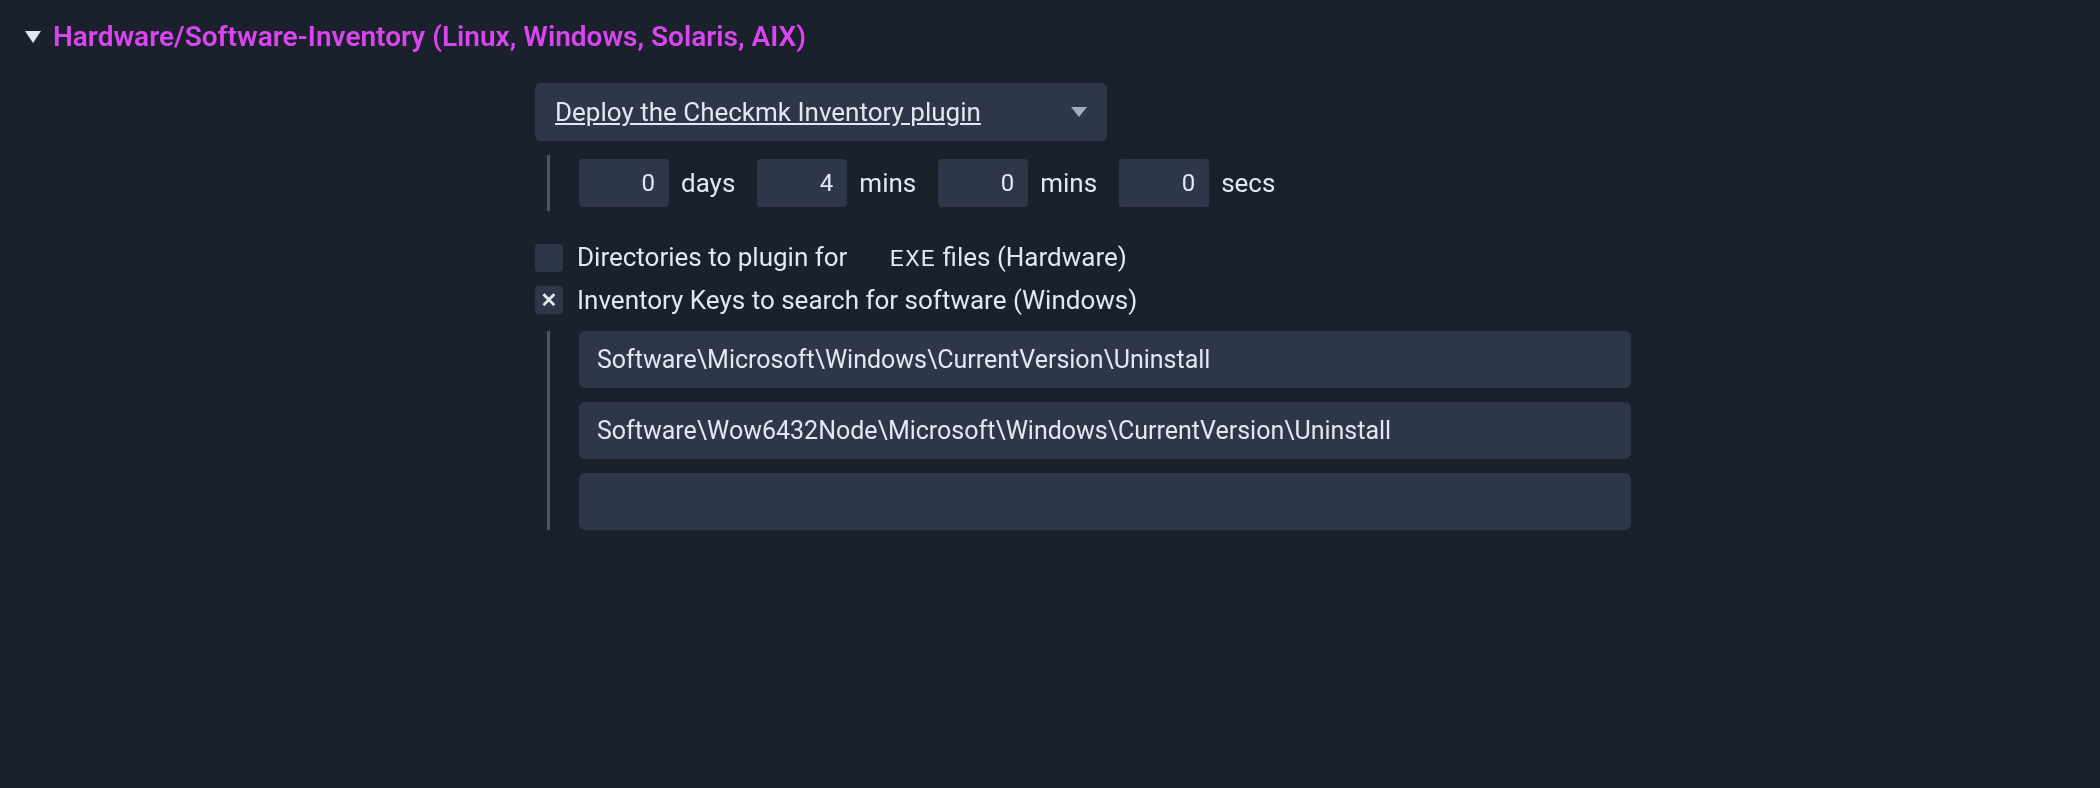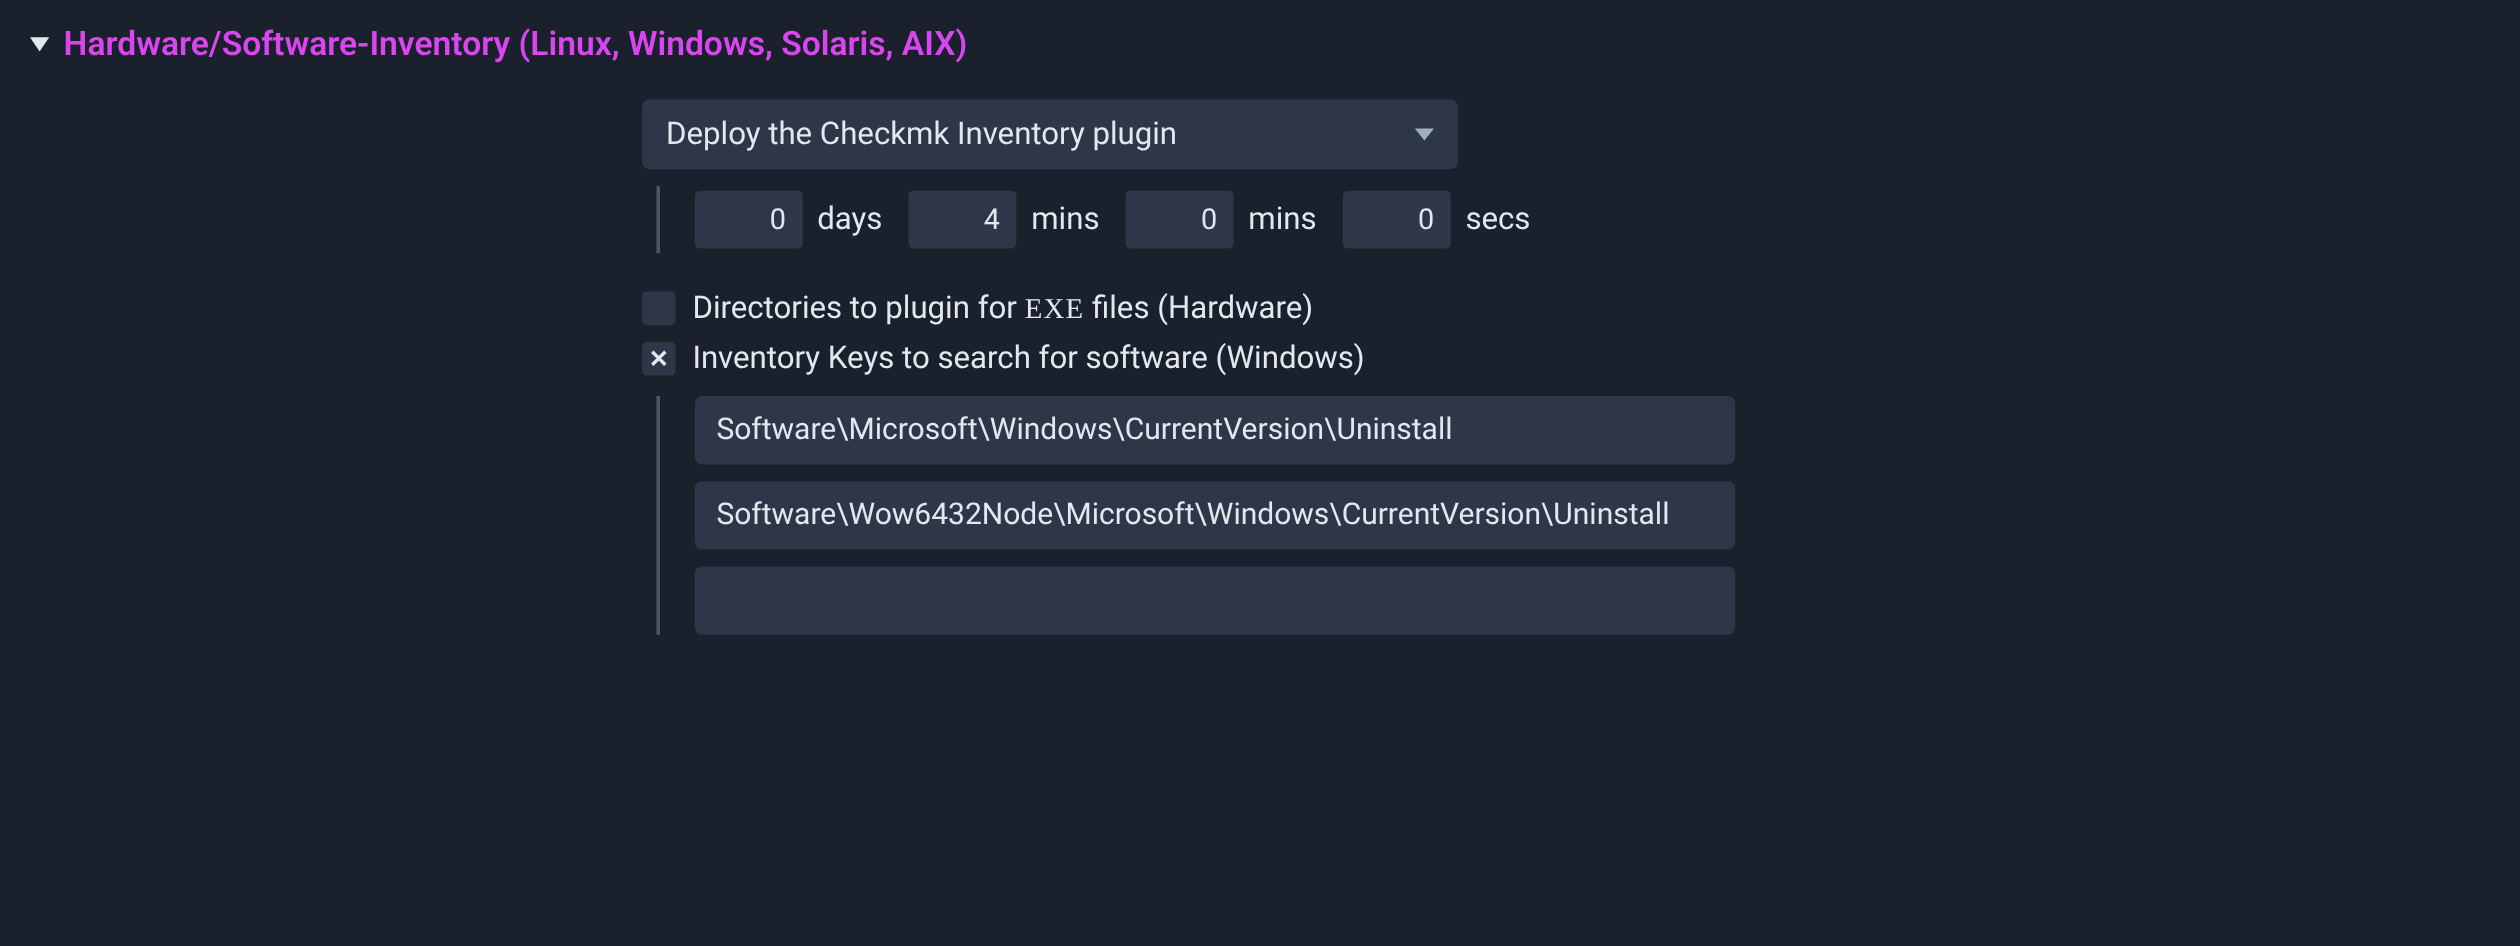--- a/index.html
+++ b/index.html
@@ -35,23 +35,24 @@
     .content {
       margin-left: 510px;
     }
     .dropdown {
       display: flex;
       align-items: center;
       justify-content: space-between;
       background: #2d3748;
       border-radius: 6px;
       padding: 14px 20px;
-      width: 680px;
+      width: 572px;
       margin-bottom: 18px;
       cursor: pointer;
+      text-decoration: underline;
     }
     .dropdown-text {
       color: #e2e8f0;
       font-size: 26px;
     }
     .dropdown-arrow {
       width: 0;
       height: 0;
       border-left: 8px solid transparent;
       border-right: 8px solid transparent;
@@ -117,23 +118,24 @@
       content: "✕";
       color: #e2e8f0;
       font-size: 20px;
       font-weight: bold;
     }
     .option-label {
       color: #e2e8f0;
       font-size: 26px;
     }
     .exe-code {
-      font-family: Liberation Serif, serif;
+      font-family: Liberation Mono, monospace;
       font-size: 24px;
       letter-spacing: 1px;
+      margin-left: 36px;
     }
     .list-container {
       margin-left: 0;
       margin-top: 16px;
       position: relative;
       padding-left: 44px;
     }
     .list-container::before {
       content: "";
       position: absolute;
@@ -143,21 +145,21 @@
       width: 3px;
       background: #4a5568;
     }
     .text-input {
       background: #2d3748;
       border: none;
       border-radius: 6px;
       color: #e2e8f0;
       font-size: 25px;
       padding: 14px 18px;
-      width: 867px;
+      width: 1052px;
       margin-bottom: 14px;
       font-family: inherit;
       display: block;
     }
     .text-input::placeholder {
       color: #718096;
     }
   </style>
 </head>
 <body>

